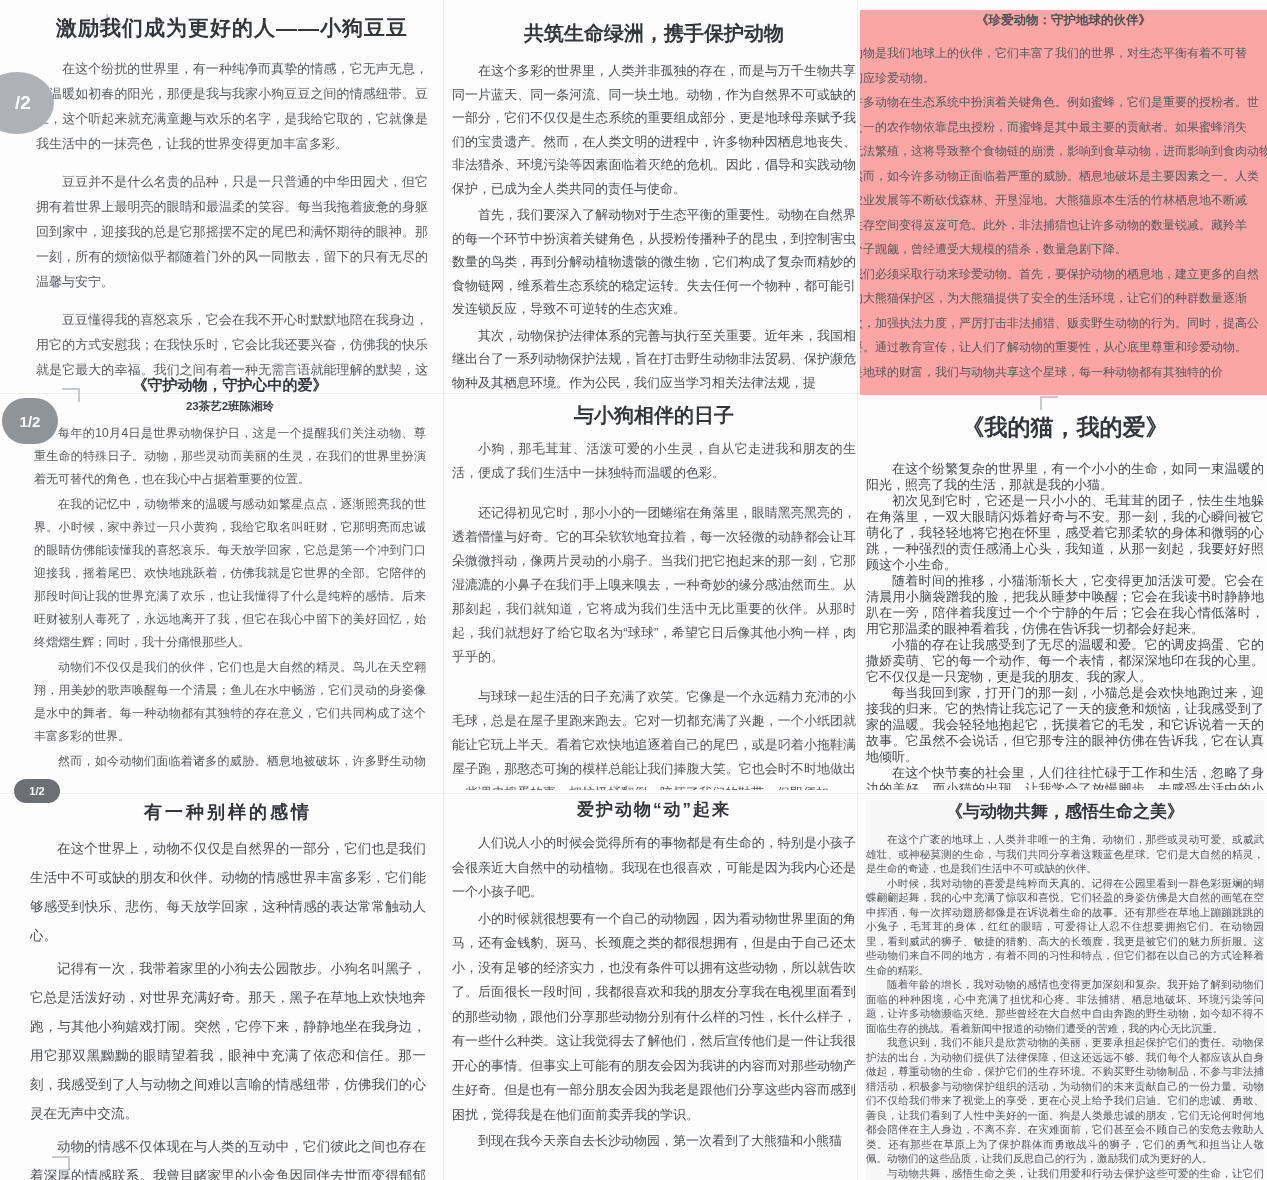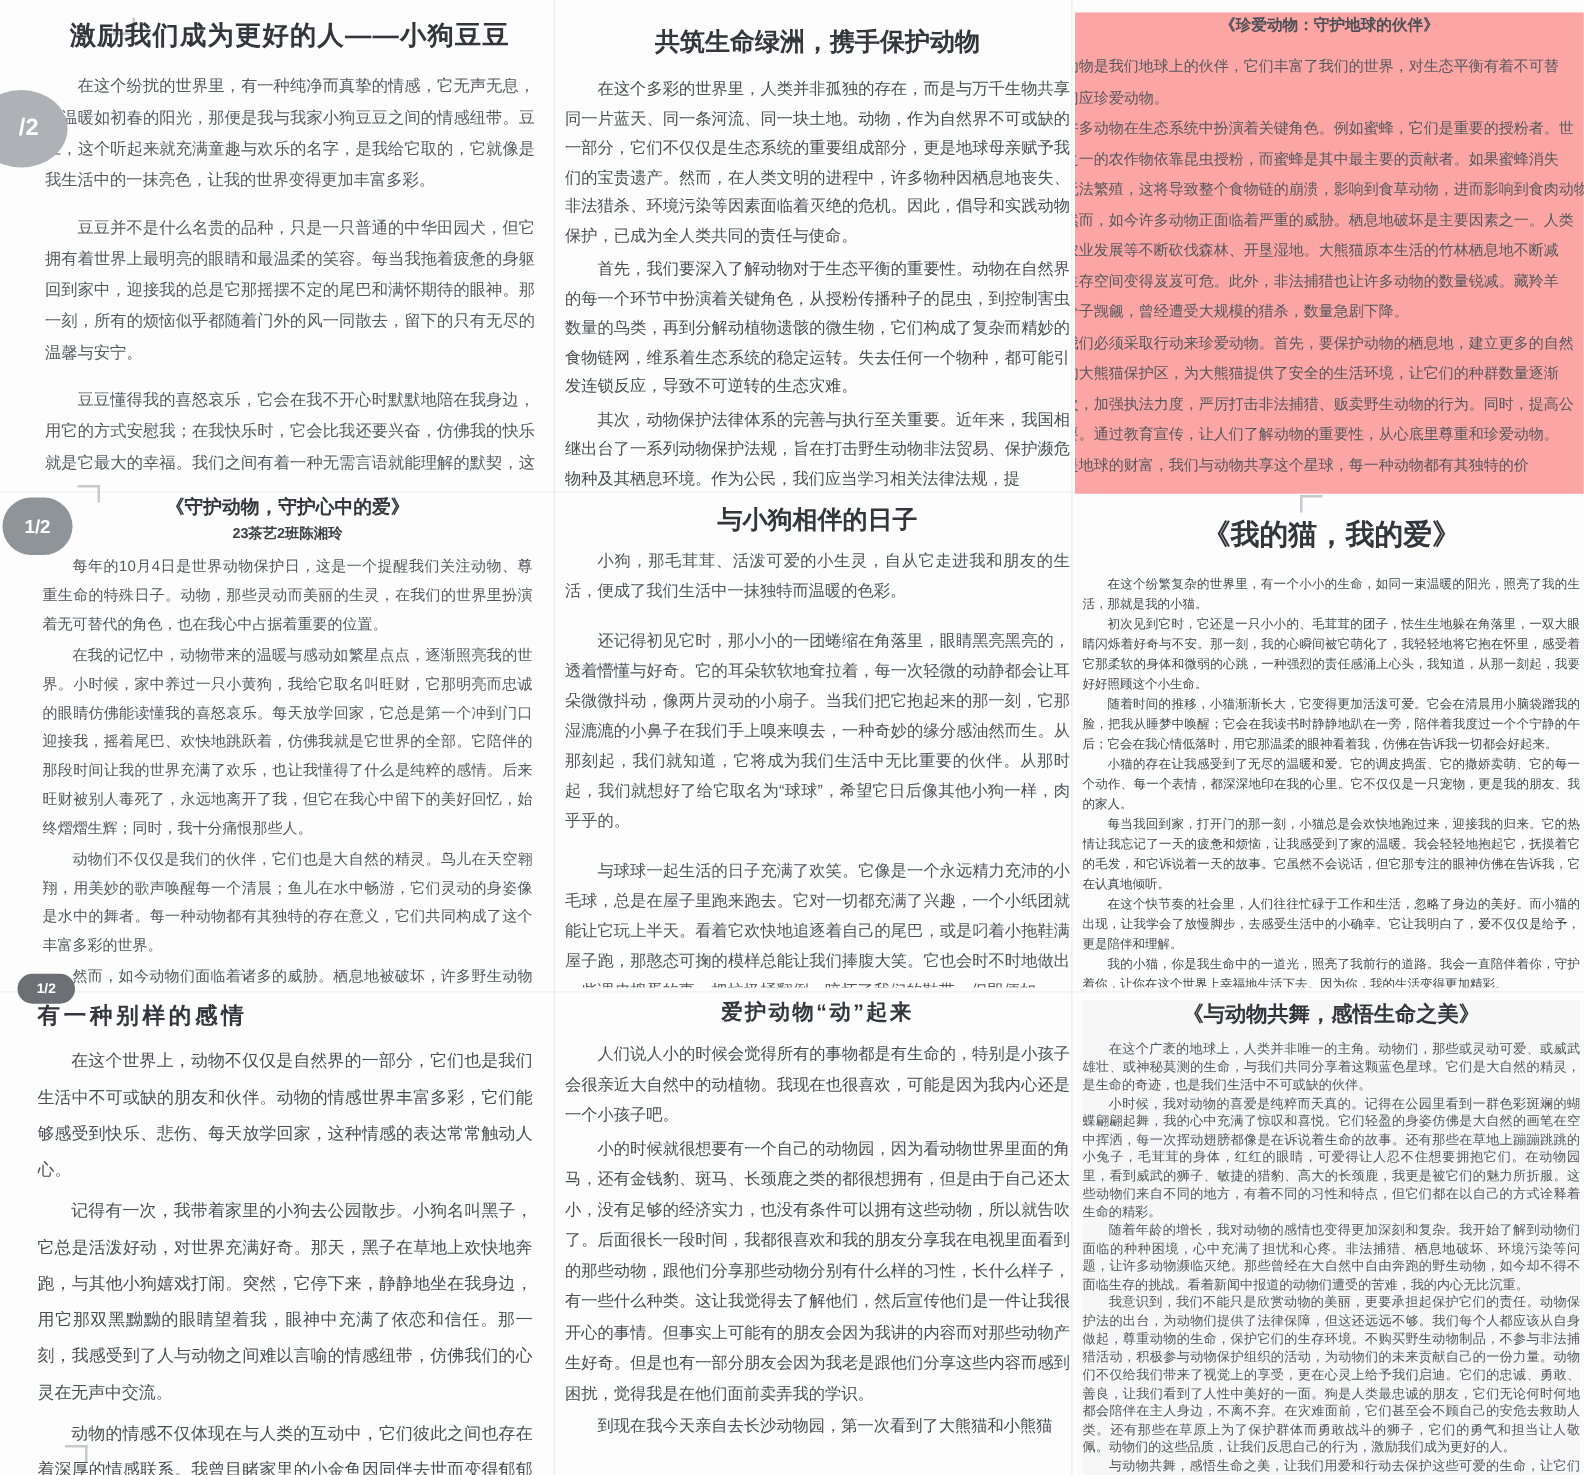--- a/index.html
+++ b/index.html
@@ -11,28 +11,28 @@
   .panel{position:absolute;overflow:hidden;color:#4e5156;}
   .panel h1{font-weight:bold;color:#33363b;}
   .panel p{margin:0;text-indent:2em;text-align:justify;}
 
   
   #d1{left:36px;top:14px;width:392px;height:372px;}
   #d1 h1{font-size:21px;text-align:center;letter-spacing:1px;margin:0 0 14px;}
   #d1 p{font-size:13px;line-height:25px;color:#56595e;}
   #d1 p+p{margin-top:13px;}
 
-  #d2{left:34px;top:396px;width:392px;height:392px;}
+  #d2{left:34px;top:376px;width:392px;height:392px;}
   #d2 h1{font-size:15px;text-align:center;margin:0 0 4px;}
   #d2 .author{font-size:11.5px;font-weight:bold;text-align:center;margin:0 0 8px;color:#3c3f44;}
   #d2 p{font-size:12px;line-height:23px;color:#54575c;}
   #d2 p+p{margin-top:2px;}
 
   #d3{left:30px;top:800px;width:396px;height:380px;}
-  #d3 h1{font-size:18px;text-align:left;letter-spacing:3px;margin:0 0 10px;}
+  #d3 h1{font-size:18px;text-align:center;letter-spacing:3px;margin:0 0 10px;}
   #d3 p{font-size:13.5px;line-height:29px;color:#4a4d52;}
   #d3 p+p{margin-top:4px;}
 
   
   #d4{left:452px;top:10px;width:404px;height:385px;}
   #d4 h1{font-size:20px;text-align:center;margin:10px 0 12px;}
   #d4 p{font-size:13px;line-height:23.5px;color:#4a4d52;}
   #d4 p+p{margin-top:3px;}
 
   #d5{left:452px;top:402px;width:404px;height:388px;}
@@ -45,21 +45,21 @@
   #d6 p{font-size:13px;line-height:24.5px;color:#4a4d52;}
   #d6 p+p{margin-top:2px;}
 
   
   #d7{left:860px;top:10px;width:407px;height:385px;background:#fca5a5;}
   #d7 h1{font-size:12.5px;text-align:center;margin:2px 0 12px;color:#4d5055;}
   #d7 .line{font-size:12px;line-height:24.5px;white-space:nowrap;margin-left:-9px;color:#55585d;}
 
   #d8{left:866px;top:402px;width:398px;height:388px;}
   #d8 h1{font-size:23px;text-align:center;margin:10px 0 18px;}
-  #d8 p{font-size:10px;line-height:16px;color:#44474c;font-family:Liberation Mono, monospace;}
+  #d8 p{font-size:13px;line-height:16px;color:#44474c;}
 
   #d9{left:866px;top:800px;width:398px;height:380px;background:#f7f7f8;}
   #d9 h1{font-size:17px;text-align:center;margin:0 0 9px;}
   #d9 p{font-size:10.5px;line-height:14.5px;color:#54575c;}
 
   
   .badge{position:absolute;color:#fff;font-weight:bold;display:flex;
          align-items:center;justify-content:center;z-index:5;}
   #b1{left:-20px;top:72px;width:74px;height:62px;border-radius:50%;
       background:#aeb2b7;font-size:19px;padding-left:12px;box-sizing:border-box;}

